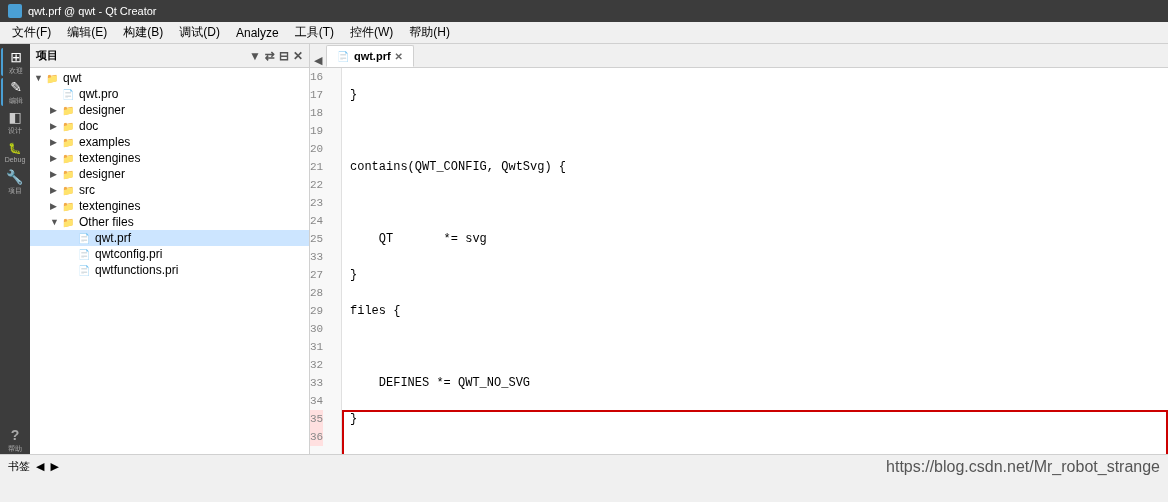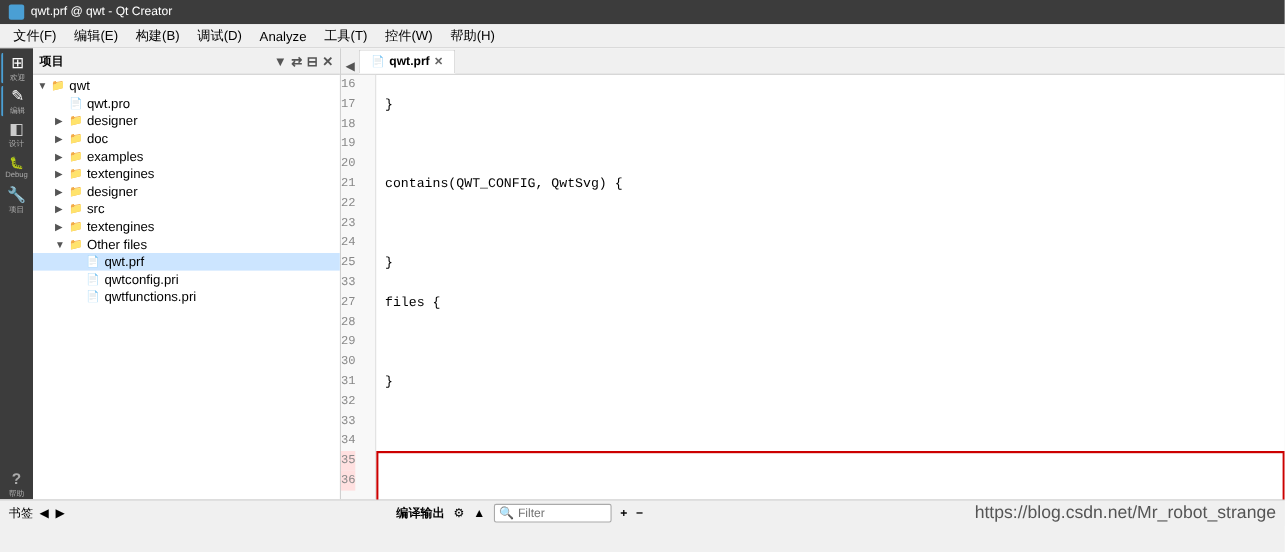--- a/index.html
+++ b/index.html
@@ -421,23 +421,25 @@
         <span class="ln" style="background:#ffe0e0;">36</span>
 
       </div>
       <div style="flex:1; overflow:hidden; position:relative;">
         <div style="position:absolute; top:18*20px; left:0; right:0; border: 2px solid #cc0000; pointer-events:none; z-index:10; top: calc(19 * 18px); height: calc(3 * 18px);"></div>
         <div class="code-content">
 <span class="code-line"><span class="plain">}</span></span>
 <span class="code-line"><span class="plain"></span></span>
 <span class="code-line"><span class="plain">contains(QWT_CONFIG, QwtSvg) {</span></span>
 <span class="code-line"><span class="plain"></span></span>
+<span class="code-line"><span class="plain">    QT       *= svg</span></span>
 <span class="code-line"><span class="plain">}</span></span>
 <span class="code-line"><span class="plain">files {</span></span>
 <span class="code-line"><span class="plain"></span></span>
+<span class="code-line"><span class="plain">    DEFINES *= QWT_NO_SVG</span></span>
 <span class="code-line"><span class="plain">}</span></span>
 
 
 
 
 
 
 
 
 
@@ -452,28 +454,17 @@
 
 </div>
 
 <div style="height:64px; display:flex; flex-direction:column;">
   <div class="bottom-bar">
     <div class="bottom-left">
       <span>书签</span>
       <span style="cursor:pointer;">◀</span>
       <span style="cursor:pointer;">▶</span>
     </div>
-    <div style="display:flex; align-items:center; gap:8px;">
-      <span class="compile-output-label">编译输出</span>
-      <span style="cursor:pointer;">⚙</span>
-      <span style="cursor:pointer;">▲</span>
-      <div class="bottom-filter">
-        <span style="color:#888;">🔍</span>
-        <input type="text" placeholder="Filter" style="">
-      </div>
-      <span style="cursor:pointer; font-weight:bold;">+</span>
-      <span style="cursor:pointer; font-weight:bold;">−</span>
-    </div>
     <div class="bottom-right">
       <span>https://blog.csdn.net/Mr_robot_strange</span>
     </div>
   </div>
 </div>
 
 </body></html>

